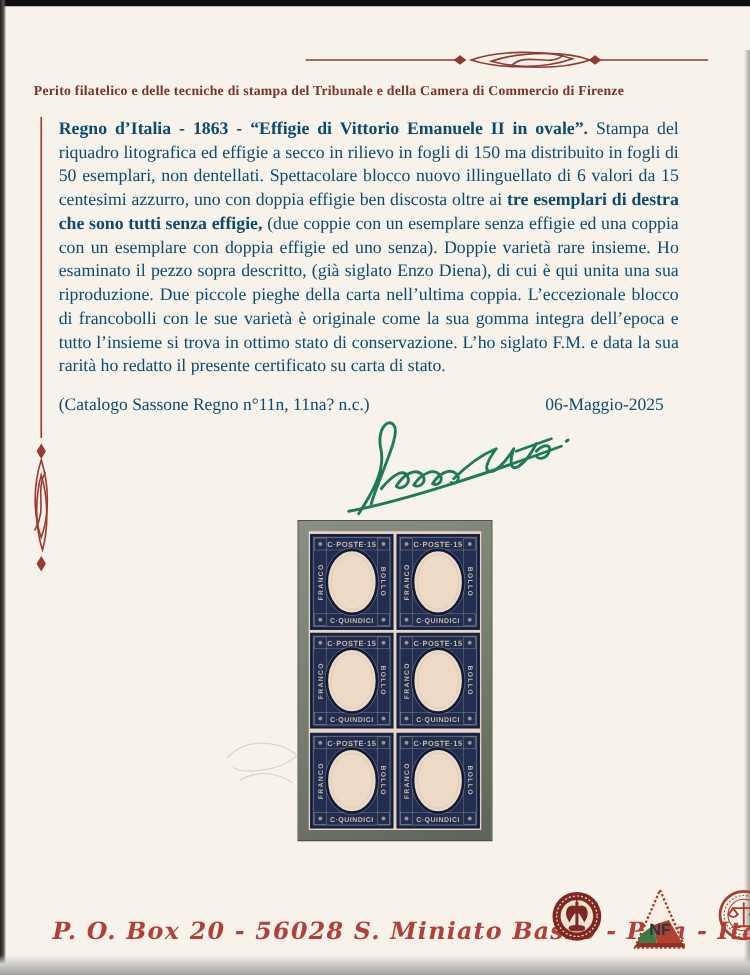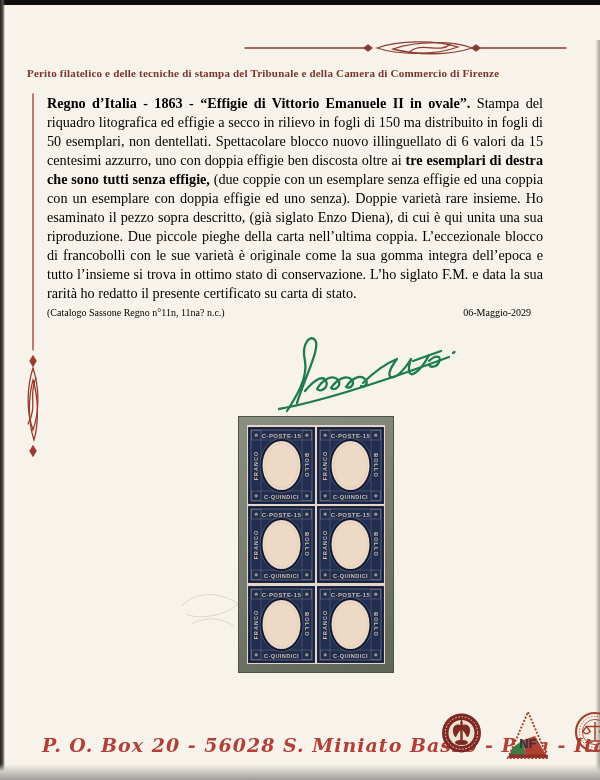--- a/index.html
+++ b/index.html
@@ -25,28 +25,28 @@
   }
   .header-flourish{position:absolute;left:243px;top:37px;}
   .subtitle{
     position:absolute;left:27px;top:67px;width:560px;
     font-size:11px;color:#7c3327;letter-spacing:.2px;white-space:nowrap;font-weight:bold;
   }
 
   .left-flourish{position:absolute;left:23px;top:88px;}
 
   
-  .body-block{position:absolute;left:47px;top:94px;width:496px;color:#000000;}
+  .body-block{position:absolute;left:47px;top:94px;width:496px;color:#0c4a6e;}
   .body-block p{
     margin:0; font-size:14.2px; line-height:19px; text-align:justify;
   }
   .b{font-weight:bold;}
   .catalog-row{
     display:flex; justify-content:space-between; align-items:baseline;
-    font-size:10px; margin-top:0; padding-right:12px; line-height:19px;gap:27px;
+    font-size:14px; margin-top:12px; padding-right:12px; line-height:19px;gap:27px;
   }
 
   .signature{position:absolute;left:263px;top:331px;}
 
   
   .photo{
     position:absolute;left:238px;top:416px;width:156px;height:257px;
     background:linear-gradient(155deg,#8a8f81 0%,#767b6e 55%,#5f6458 100%);
     border:1px solid #4d5247; box-sizing:border-box;
   }
@@ -108,21 +108,21 @@
       <path d="M5,336 C15,318 5,306 13,290"></path>
       <path d="M10,358 L13,363 L10,368 L7,363 Z" fill="#9c3a31"></path>
     </g>
     <path d="M10,368 V648" fill="none" stroke="url(#fade)" stroke-width="1.2" stroke-linecap="round"></path>
   </svg>
 
   <div class="body-block">
     <p><span class="b">Regno d’Italia - 1863 - “Effigie di Vittorio Emanuele II in ovale”.</span><span> Stampa del riquadro litografica ed effigie a secco in rilievo in fogli di 150 ma distribuito in fogli di 50 esemplari, non dentellati. Spettacolare blocco nuovo illinguellato di 6 valori da 15 centesimi azzurro, uno con doppia effigie ben discosta oltre ai </span><span class="b">tre esemplari di destra che sono tutti senza effigie,</span><span> (due coppie con un esemplare senza effigie ed una coppia con un esemplare con doppia effigie ed uno senza). Doppie varietà rare insieme. Ho esaminato il pezzo sopra descritto, (già siglato Enzo Diena), di cui è qui unita una sua riproduzione. Due piccole pieghe della carta nell’ultima coppia. L’eccezionale blocco di francobolli con le sue varietà è originale come la sua gomma integra dell’epoca e tutto l’insieme si trova in ottimo stato di conservazione. L’ho siglato F.M. e data la sua rarità ho redatto il presente certificato su carta di stato.</span></p>
     <div class="catalog-row">
       <span>(Catalogo Sassone Regno n°11n, 11na? n.c.)</span>
-      <span>06-Maggio-2029</span>
+      <span>06-Maggio-2025</span>
     </div>
   </div>
 
   <svg class="signature" width="200" height="84" viewBox="0 0 200 84">
     <g fill="none" stroke="#1d7c52" stroke-width="2.3" stroke-linecap="round" stroke-linejoin="round">
       <path d="M34,72 C42,46 58,16 52,9 C47,3 38,13 42,30 C45,47 33,66 24,80"></path>
       <path d="M42,60 C52,48 60,44 63,50 C66,56 58,62 54,58 C60,48 70,43 75,49 C79,55 72,60 68,57 C74,48 84,43 89,49 C92,54 87,58 83,56 C88,48 97,43 102,48 C106,52 102,57 98,55"></path>
       <path d="M100,52 C112,40 124,32 134,28 C128,36 124,44 128,46 C133,48 142,38 148,28 C144,40 146,46 152,42 C158,38 163,30 166,24"></path>
       <path d="M150,30 L178,20"></path>
       <path d="M166,30 C172,24 179,24 176,31 C174,36 168,37 166,34"></path>

